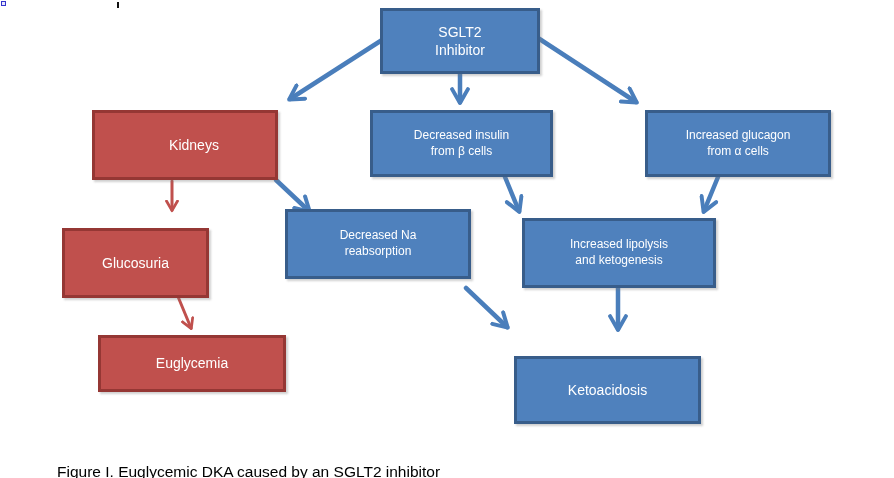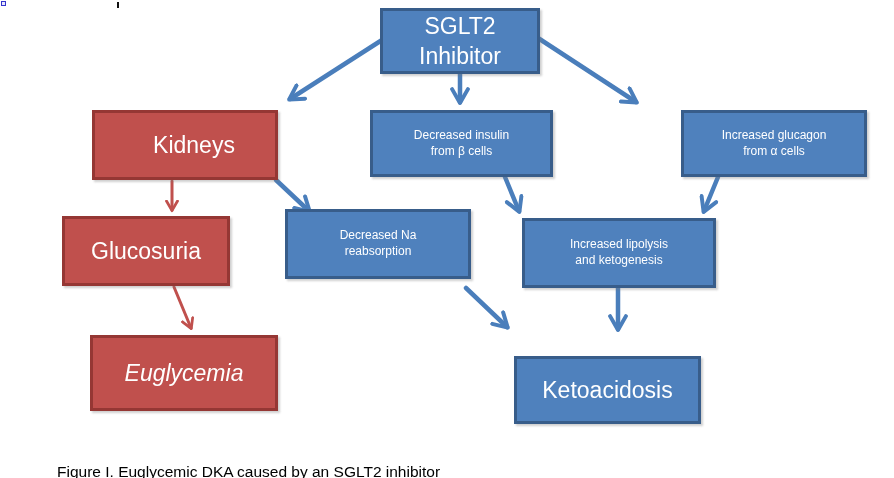--- a/index.html
+++ b/index.html
@@ -12,21 +12,21 @@
   .edge-red{stroke:var(--arrow_red,#C0504D);stroke-width:3;fill:none;stroke-linecap:round;}
   .mkb{stroke:var(--arrow_blue,#4A7EBB);fill:none;}
   .mkr{stroke:var(--arrow_red,#C0504D);fill:none;}
   .node{
     position:absolute;display:flex;align-items:center;justify-content:center;
     text-align:center;color:#ffffff;white-space:pre-line;box-sizing:border-box;
     line-height:1.32;box-shadow:1.5px 1.5px 2px rgba(120,120,120,.35);
   }
   .node.blue{background:var(--blue_fill,#4F81BD);border:3px solid var(--blue_border,#385D8A);}
   .node.red{background:var(--red_fill,#C0504D);border:3px solid var(--red_border,#953734);}
-  .f-lg{font-size:23px;}
+  .f-lg{font-size:14px;}
   .f-md{font-size:12px;}
   .caption{
     position:absolute;left:57px;top:431px;font-size:15.5px;color:#000;
     white-space:nowrap;
     margin-top:32px;
   }
   .anchor-mark{
     position:absolute;left:1px;top:1px;width:5px;height:5px;
     border:1px solid #3535cc;background:#e8e8ff;box-sizing:border-box;
   }
@@ -64,30 +64,30 @@
   </svg>
 
   <div class="node blue f-lg" style="left:380px;top:8px;width:160px;height:66px;">SGLT2
 Inhibitor</div>
 
   <div class="node red f-lg" style="left:92px;top:110px;width:186px;height:70px;padding-left:18px;">Kidneys</div>
 
   <div class="node blue f-md" style="left:370px;top:110px;width:183px;height:67px;">Decreased insulin
 from β cells</div>
 
-  <div class="node blue f-md" style="left:645px;top:110px;width:186px;height:67px;margin-left:36px;">Increased glucagon
+  <div class="node blue f-md" style="left:645px;top:110px;width:186px;height:67px;">Increased glucagon
 from α cells</div>
 
-  <div class="node red f-lg" style="left:62px;top:216px;width:168px;height:70px;">Glucosuria</div>
+  <div class="node red f-lg" style="left:62px;top:228px;width:147px;height:70px;">Glucosuria</div>
 
   <div class="node blue f-md" style="left:285px;top:209px;width:186px;height:70px;">Decreased Na
 reabsorption</div>
 
   <div class="node blue f-md" style="left:522px;top:218px;width:194px;height:70px;">Increased lipolysis
 and ketogenesis</div>
 
-  <div class="node red f-lg" style="left:90px;top:335px;width:188px;height:76px;font-style:italic;">Euglycemia</div>
+  <div class="node red f-lg" style="left:98px;top:335px;width:188px;height:57px;">Euglycemia</div>
 
   <div class="node blue f-lg" style="left:514px;top:356px;width:187px;height:68px;">Ketoacidosis</div>
 
   <div class="caption">Figure I. Euglycemic DKA caused by an SGLT2 inhibitor</div>
 
 </div>
 
 </body></html>

